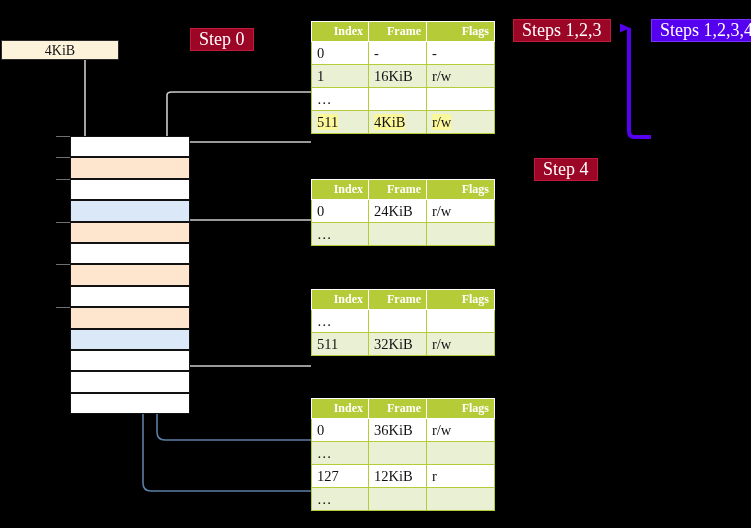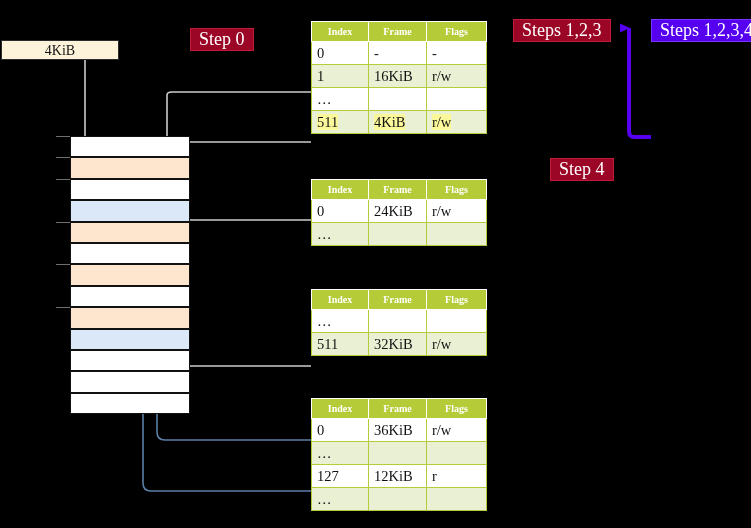--- a/index.html
+++ b/index.html
@@ -61,21 +61,21 @@
     background: #9c0626;
     border: 1px solid #c11a3a;
   }
   .badge-purple {
     background: #5500ee;
     border: 1px solid #7a33ff;
   }
   #badge-step0  { left: 190px; top: 28px; }
   #badge-step123{ left: 513px; top: 19px; }
   #badge-step1234{ left: 651px; top: 19px; }
-  #badge-step4  { left: 550px; top: 158px; }
+  #badge-step4  { left: 534px; top: 158px; }
 
   
   .mem-column {
     position: absolute;
     left: 70px;
     top: 136px;
     width: 120px;
     height: 278px;
   }
   .mem-cell {
@@ -105,41 +105,41 @@
     background: #ffffff;
     font-size: 14px;
     color: #111;
     table-layout: fixed;
     border: 1px solid #1b1b1b;
   }
   .pgtable th {
     background: #b5cc38;
     color: #ffffff;
     font-weight: bold;
-    text-align: center;
+    text-align: right;
     padding: 2px 5px;
     border: 1px solid #ffffff;
-    font-size: 10px;
+    font-size: 12px;
     height: 20px;
     box-sizing: border-box;
   }
   .pgtable td {
     padding: 2px 5px;
     border: 1px solid #b5cc38;
     height: 23px;
     box-sizing: border-box;
     vertical-align: middle;
     font-size: 14.5px;
   }
   .pgtable tr.odd td  { background: #ffffff; }
   .pgtable tr.even td { background: #eaf0d4; }
   .pgtable td.hl span { background: #fbf79b; }
   .col-index { width: 57px; }
   .col-frame { width: 58px; margin-top: 34px; }
-  .col-flags { width: 60px; }
+  .col-flags { width: 68px; }
 
   #pt0 { left: 311px; top: 21px; width: 170px; }
   #pt1 { left: 311px; top: 179px; width: 170px; }
   #pt2 { left: 311px; top: 289px; width: 170px; }
   #pt3 { left: 311px; top: 398px; width: 170px; }
 </style>
 </head>
 <body>
 
 <div class="stage">

